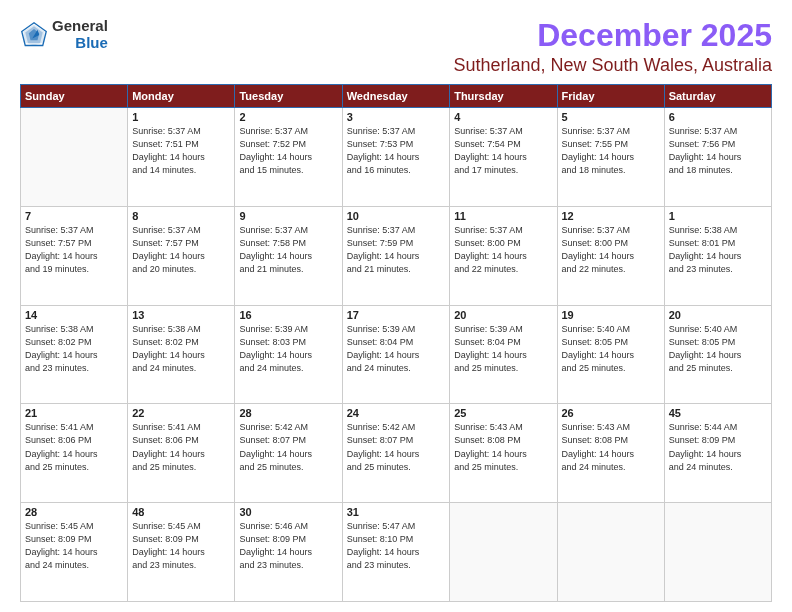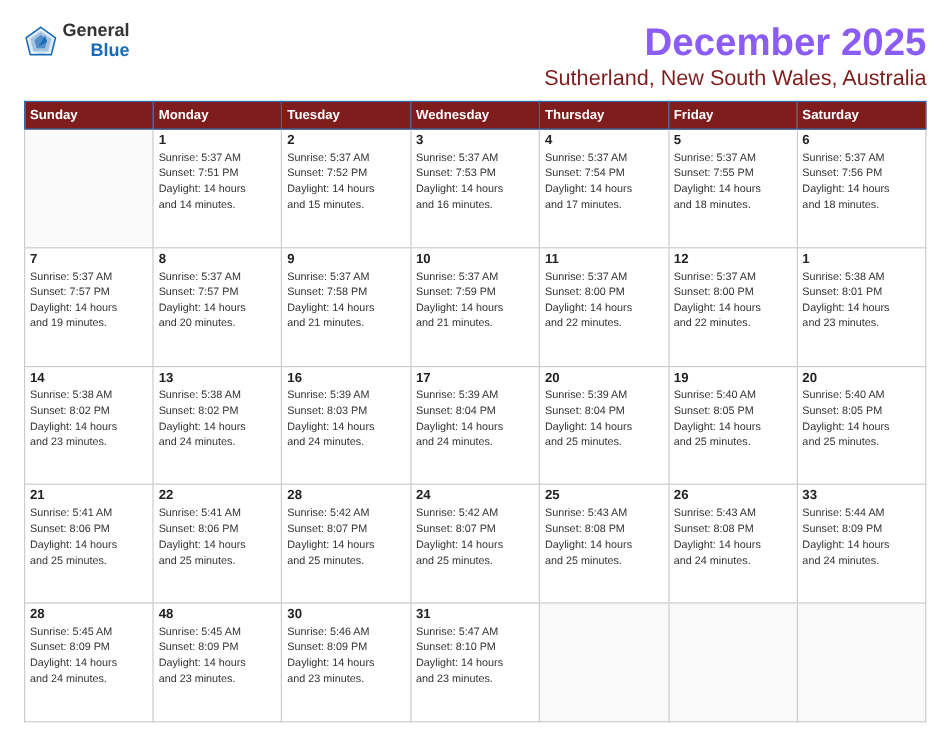--- a/index.html
+++ b/index.html
@@ -249,21 +249,21 @@
           </td>
           <td>
             <span class="day-num">25</span>
             <div class="day-info">Sunrise: 5:43 AM<br>Sunset: 8:08 PM<br>Daylight: 14 hours<br>and 25 minutes.</div>
           </td>
           <td>
             <span class="day-num">26</span>
             <div class="day-info">Sunrise: 5:43 AM<br>Sunset: 8:08 PM<br>Daylight: 14 hours<br>and 24 minutes.</div>
           </td>
           <td>
-            <span class="day-num">33</span>
+            <span class="day-num">45</span>
             <div class="day-info">Sunrise: 5:44 AM<br>Sunset: 8:09 PM<br>Daylight: 14 hours<br>and 24 minutes.</div>
           </td>
         </tr>
         <tr class="week-row">
           <td>
             <span class="day-num">28</span>
             <div class="day-info">Sunrise: 5:45 AM<br>Sunset: 8:09 PM<br>Daylight: 14 hours<br>and 24 minutes.</div>
           </td>
           <td>
             <span class="day-num">48</span>

